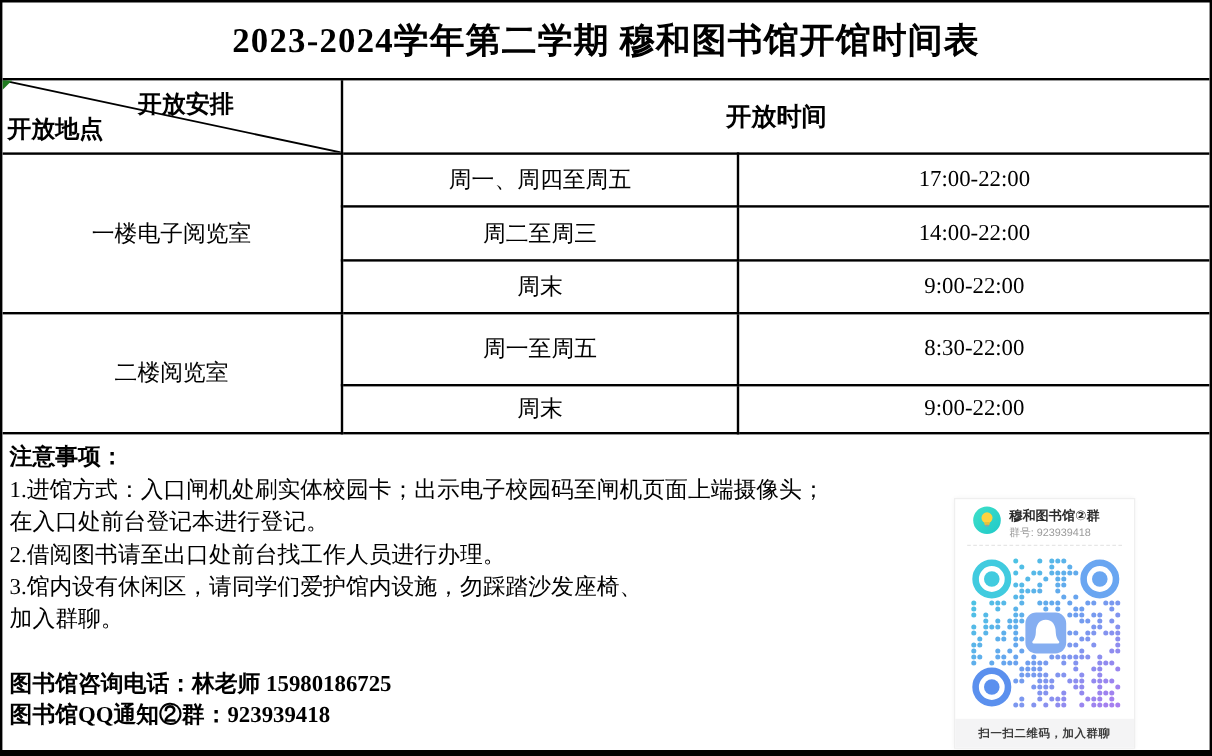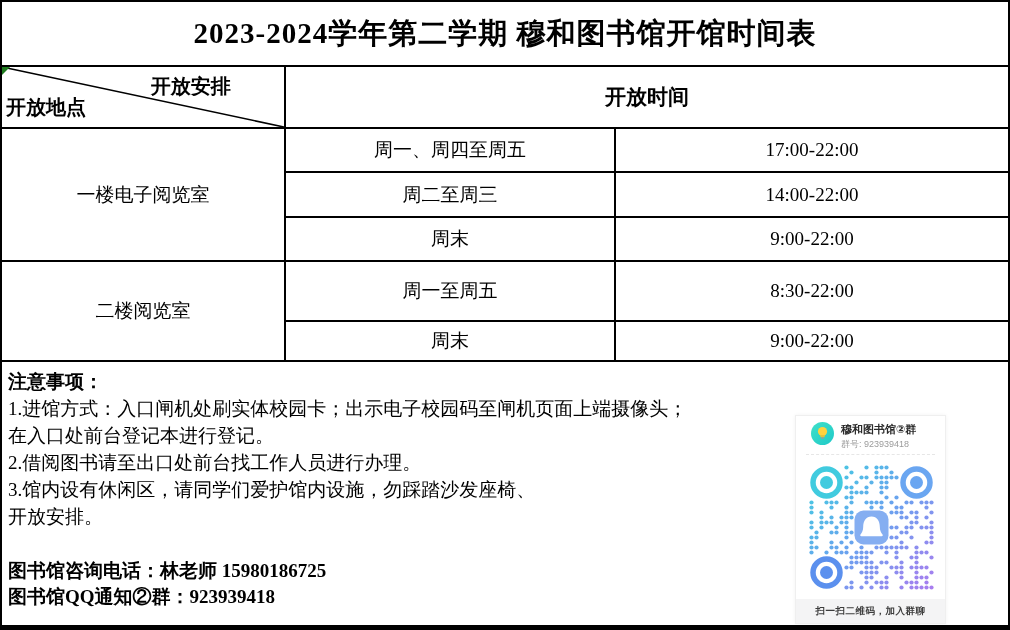--- a/index.html
+++ b/index.html
@@ -29,21 +29,21 @@
     letter-spacing:1px;
   }
   .corner-cell { position:relative; height:62px; padding:0; }
   .corner-cell svg.diag { position:absolute; inset:0; width:100%; height:100%; display:block; }
   .green-tri {
     position:absolute; top:0; left:0; width:0; height:0;
     border-top:8px solid #1e7a1e; border-right:8px solid transparent;
   }
   .corner-top {
     position:absolute; top:6px; left:40%;
-    font-size:20px; font-weight:bold;margin-left:36px;
+    font-size:20px; font-weight:bold;
   }
   .corner-bottom {
     position:absolute; bottom:6px; left:4px;
     font-size:20px; font-weight:bold;margin-top:28px;
   }
   .th-time { font-size:21px; font-weight:bold; }
   .loc, .days { font-size:19px; }
   .time { font-size:19px; font-family:Liberation Serif, serif; }
   .notes {
     padding:6px 8px 0 6px;
@@ -139,21 +139,21 @@
     </tr>
   </tbody>
     </table>
 
   <div class="notes">
     <div class="notes-heading">注意事项：</div>
     <div class="note-line">1.进馆方式：入口闸机处刷实体校园卡；出示电子校园码至闸机页面上端摄像头；</div>
     <div class="note-line">在入口处前台登记本进行登记。</div>
     <div class="note-line">2.借阅图书请至出口处前台找工作人员进行办理。</div>
     <div class="note-line">3.馆内设有休闲区，请同学们爱护馆内设施，勿踩踏沙发座椅、</div>
-    <div class="note-line">开放安排。</div>
+    <div class="note-line">加入群聊。</div>
     <div class="contact contact-block">图书馆咨询电话：林老师 15980186725</div>
     <div class="contact">图书馆QQ通知②群：923939418</div>
   </div>
 
   <div class="qq-card">
     <div class="card-header">
       <div class="avatar">
         <svg viewBox="0 0 23 23">
           <circle cx="11.5" cy="9.5" r="4.6" fill="#ffd23e"></circle>
           <rect x="9.3" y="13" width="4.4" height="2.4" rx="0.8" fill="#e6c23a"></rect>

